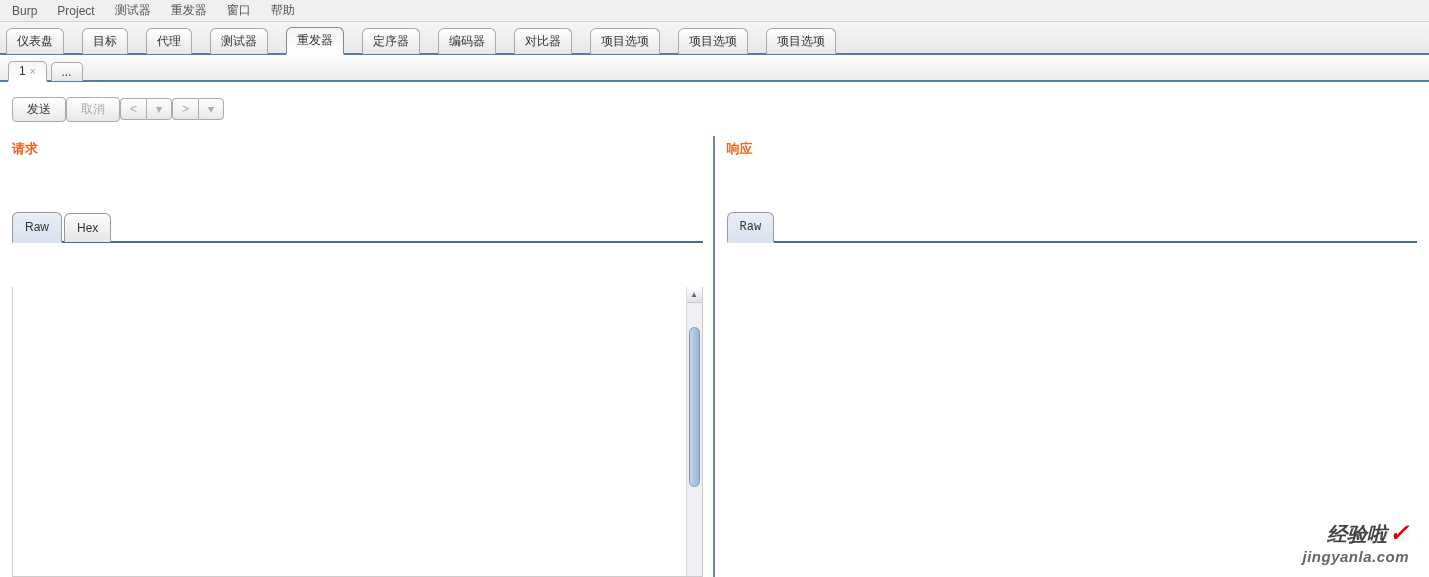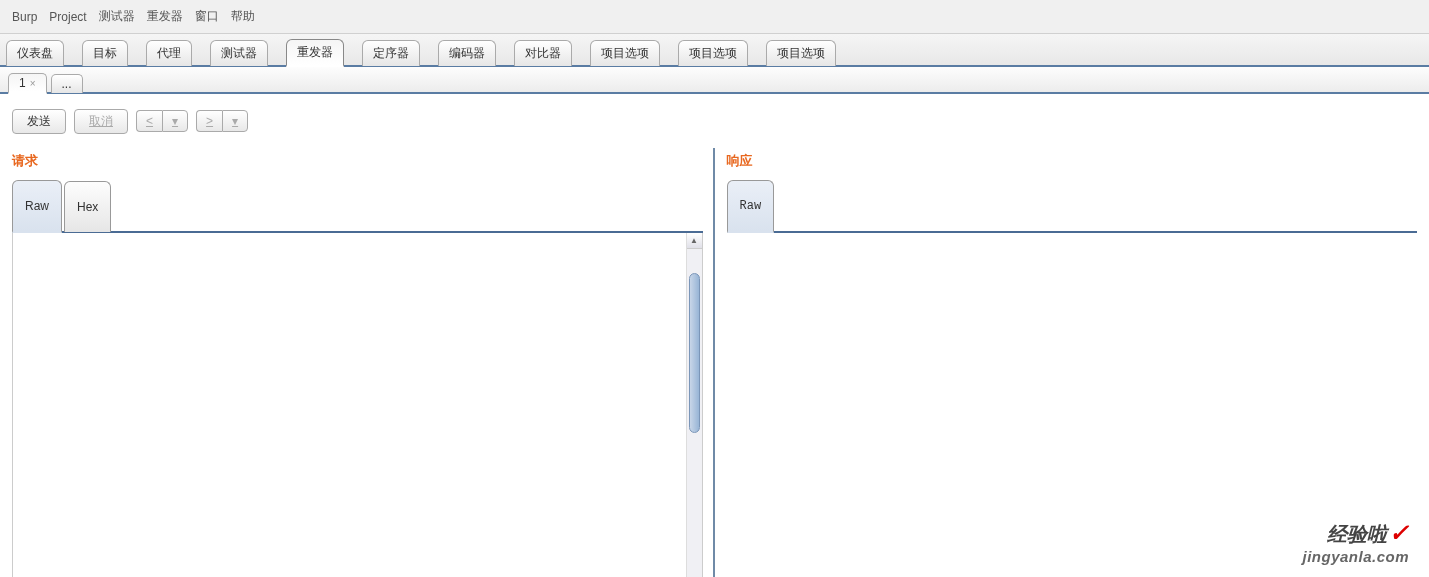--- a/index.html
+++ b/index.html
@@ -1,39 +1,39 @@
 <!DOCTYPE html>
 <html><head>
 <meta charset="utf-8">
 <style>
   * { box-sizing: border-box; margin: 0; padding: 0; }
   html, body { width: 1429px; height: 577px; font-family: Arial, "Microsoft YaHei", sans-serif; font-size: 12px; background: #f0f0f0; color: #333; overflow: hidden; position: relative; }
-  .menubar { display: flex; align-items: center; height: 34px; padding: 0 8px; background: #f0f0f0; border-bottom: 1px solid #d0d0d0; gap: 4px; }
+  .menubar { display: flex; align-items: center; height: 22px; padding: 0 8px; background: #f0f0f0; border-bottom: 1px solid #d0d0d0; gap: 12px; }
   .menubar-item { padding: 2px 4px; cursor: pointer; color: #555; }
   .main-tabs { display: flex; align-items: flex-end; height: 33px; padding: 6px 6px 0 6px; background: linear-gradient(#f5f5f5,#e8e8e8); border-bottom: 2px solid #5a7ca3; gap: 16px; }
   .main-tab { border: 1px solid #aaa; border-bottom: none; border-radius: 6px 6px 0 0; padding: 4px 10px; background: linear-gradient(#ffffff,#e6e6e6); cursor: pointer; margin-right: 2px; position: relative; bottom: -1px; }
   .main-tab.active { background: linear-gradient(#f5f5f5,#ffffff); border-color: #888; border-bottom: 2px solid #fff; z-index: 2; bottom: -2px; }
   .sub-tabs { display: flex; align-items: flex-end; height: 27px; padding: 3px 8px 0 8px; background: linear-gradient(#fdfdfd,#ececec); border-bottom: 2px solid #5a7ca3; gap: 4px; }
   .sub-tab { border: 1px solid #aaa; border-bottom: none; border-radius: 5px 5px 0 0; padding: 2px 10px; background: linear-gradient(#ffffff,#e6e6e6); cursor: pointer; display: flex; align-items: center; gap: 4px; position: relative; bottom: -1px; }
   .sub-tab.active { background: linear-gradient(#f5f5f5,#ffffff); border-bottom: 2px solid #fff; bottom: -2px; }
   .sub-tab .close { color: #999; font-size: 10px; }
-  .toolbar { display: flex; align-items: center; height: 54px; padding: 0 12px; background: #fff; gap: 8px; }
+  .toolbar { display: flex; align-items: center; height: 54px; padding: 0 12px; background: #fff; }
   .btn { border: 1px solid #aaa; border-radius: 4px; background: linear-gradient(#ffffff,#e8e8e8); padding: 3px 14px; cursor: pointer; font-size: 12px; color: #333; }
-  .btn.disabled { color: #aaa; cursor: default; text-decoration: underline; }
+  .btn.disabled { color: #aaa; cursor: default; }
   .btn-grp { display: flex; }
   .btn-grp .btn { border-radius: 0; padding: 3px 9px; }
   .btn-grp .btn:first-child { border-radius: 4px 0 0 4px; border-right: none; }
   .btn-grp .btn:last-child { border-radius: 0 4px 4px 0; }
   .panes { display: flex; height: calc(577px - 22px - 33px - 27px - 54px); background: #fff; }
-  .pane { flex: 1; display: flex; flex-direction: column; padding: 0 12px; }
+  .pane { flex: 1; display: flex; flex-direction: column; padding: 0 12px; gap: 44px; }
   .pane + .pane { position: relative; font-family: Liberation Mono, monospace; }
   .pane + .pane::before { content: ""; position: absolute; left: -2px; top: 0; bottom: 0; width: 2px; background: #6f8aa7; }
   .pane-header { color: #e86820; font-weight: bold; font-size: 13px; margin: 4px 0 8px 0; }
   .viewtabs { display: flex; align-items: flex-end; border-bottom: 2px solid #4a6b94; }
-  .viewtab { border: 1px solid #999; border-bottom: none; border-radius: 6px 6px 0 0; padding: 18px 12px; background: linear-gradient(#fdfdfd,#e6e6e6); cursor: pointer; margin-right: 2px; position: relative; bottom: -1px; font-size: 12px; }
+  .viewtab { border: 1px solid #999; border-bottom: none; border-radius: 6px 6px 0 0; padding: 7px 12px; background: linear-gradient(#fdfdfd,#e6e6e6); cursor: pointer; margin-right: 2px; position: relative; bottom: -1px; font-size: 12px; }
   .viewtab.active { background: linear-gradient(#eaeff7,#d9e2ee); border-bottom: 2px solid #d9e2ee; bottom: -2px; }
   .content { flex: 1; border: 1px solid #ccc; border-top: none; background: #fff; position: relative; }
   .scroll-track { position: absolute; right: 0; top: 0; bottom: 0; width: 16px; background: #f0f0f4; border-left: 1px solid #ddd; }
   .scroll-up { position: absolute; top: 0; left: 0; right: 0; height: 16px; background: linear-gradient(#fff,#e0e0e8); border-bottom: 1px solid #ccc; display:flex;align-items:center;justify-content:center;font-size:8px;color:#666; }
   .scroll-thumb { position: absolute; top: 40px; left: 2px; right: 2px; height: 160px; background: linear-gradient(90deg,#c8d6e8,#98b5d6); border: 1px solid #7b96b8; border-radius: 6px; }
   .watermark { position: absolute; right: 20px; bottom: 12px; text-align: right; font-family: Liberation Sans, sans-serif; }
   .watermark .top { font-size: 20px; font-weight: bold; font-style: italic; color: #444; text-shadow: 1px 1px 0 #fff; }
   .watermark .top .check { color: #d00; font-size: 24px; font-weight: bold; font-style: italic; margin-left: 2px; }
   .watermark .url { font-size: 15px; font-weight: bold; font-style: italic; color: #666; letter-spacing: 0.5px; }
 </style>

